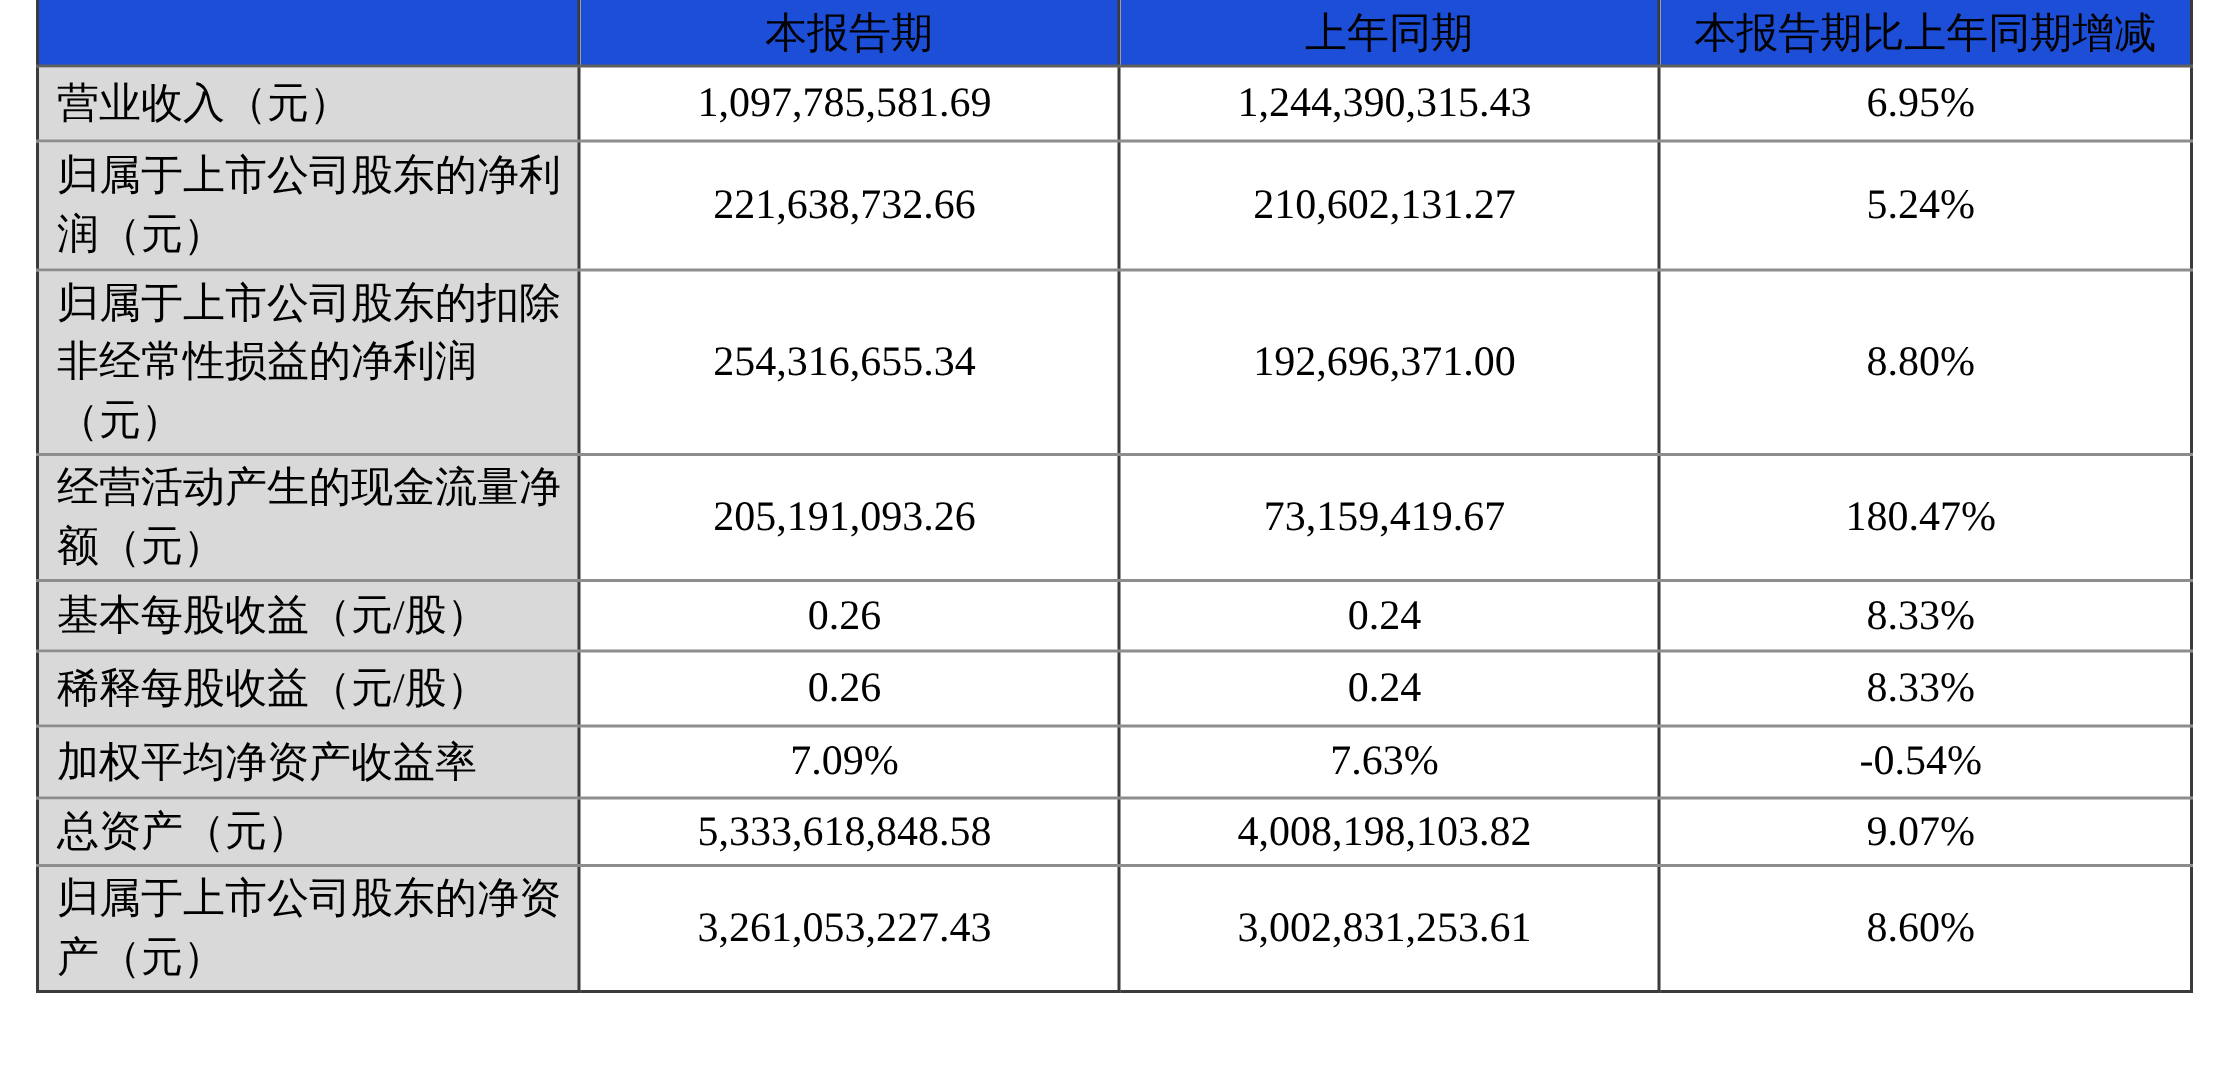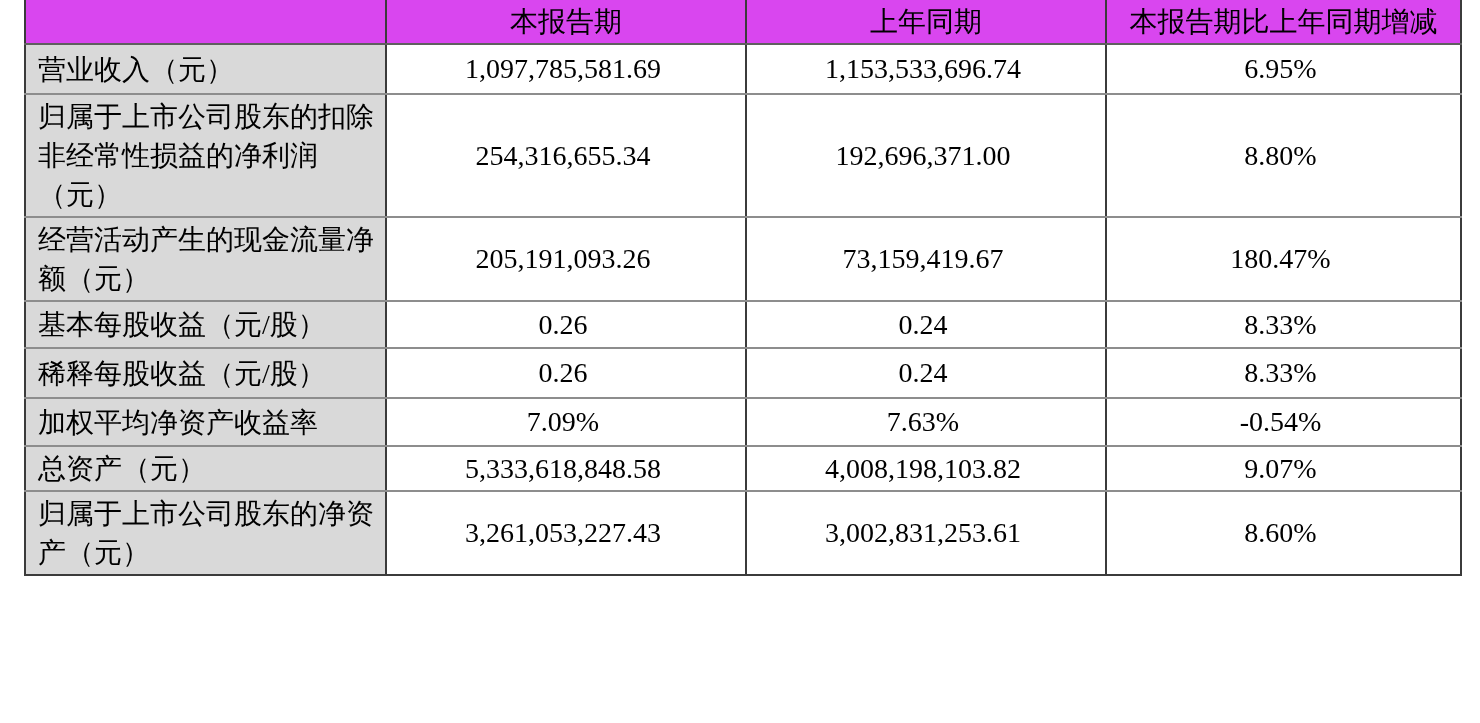--- a/index.html
+++ b/index.html
@@ -29,21 +29,21 @@
     border-right: 2px solid #3b3b3b;
     border-top: 2px solid #8d8d8d;
     border-bottom: 2px solid #8d8d8d;
     vertical-align: middle;
     overflow: hidden;
   }
   table.fin tr:first-child td { border-top: none; }
   table.fin tr:last-child td { border-bottom: 2px solid #3b3b3b; }
 
   tr.hdr td {
-    background: #d946ef;
+    background: #1d4ed8;
     text-align: center;
     border-bottom-color: #5f5f5f;
     padding: 0 4px;
     margin-left: 24px;
   }
   td.lbl {
     background: #d9d9d9;
     text-align: left;
     padding: 2px 10px 2px 12px;
     white-space: pre-line;
@@ -83,24 +83,31 @@
       <tr class="hdr rh0">
         <td class="lbl"></td>
         <td>本报告期</td>
         <td>上年同期</td>
         <td>本报告期比上年同期增减</td>
       </tr>
 
       <tr class="rh1">
         <td class="lbl">营业收入（元）</td>
         <td class="num">1,097,785,581.69</td>
-        <td class="num">1,153,533,696.74</td>
+        <td class="num">1,244,390,315.43</td>
         <td class="num">6.95%</td>
       </tr>
 
+      <tr class="rh2">
+        <td class="lbl">归属于上市公司股东的净利
+润（元）</td>
+        <td class="num">221,638,732.66</td>
+        <td class="num">210,602,131.27</td>
+        <td class="num">5.24%</td>
+      </tr>
 
       <tr class="rh3">
         <td class="lbl">归属于上市公司股东的扣除
 非经常性损益的净利润
 （元）</td>
         <td class="num">254,316,655.34</td>
         <td class="num">192,696,371.00</td>
         <td class="num">8.80%</td>
       </tr>
 

